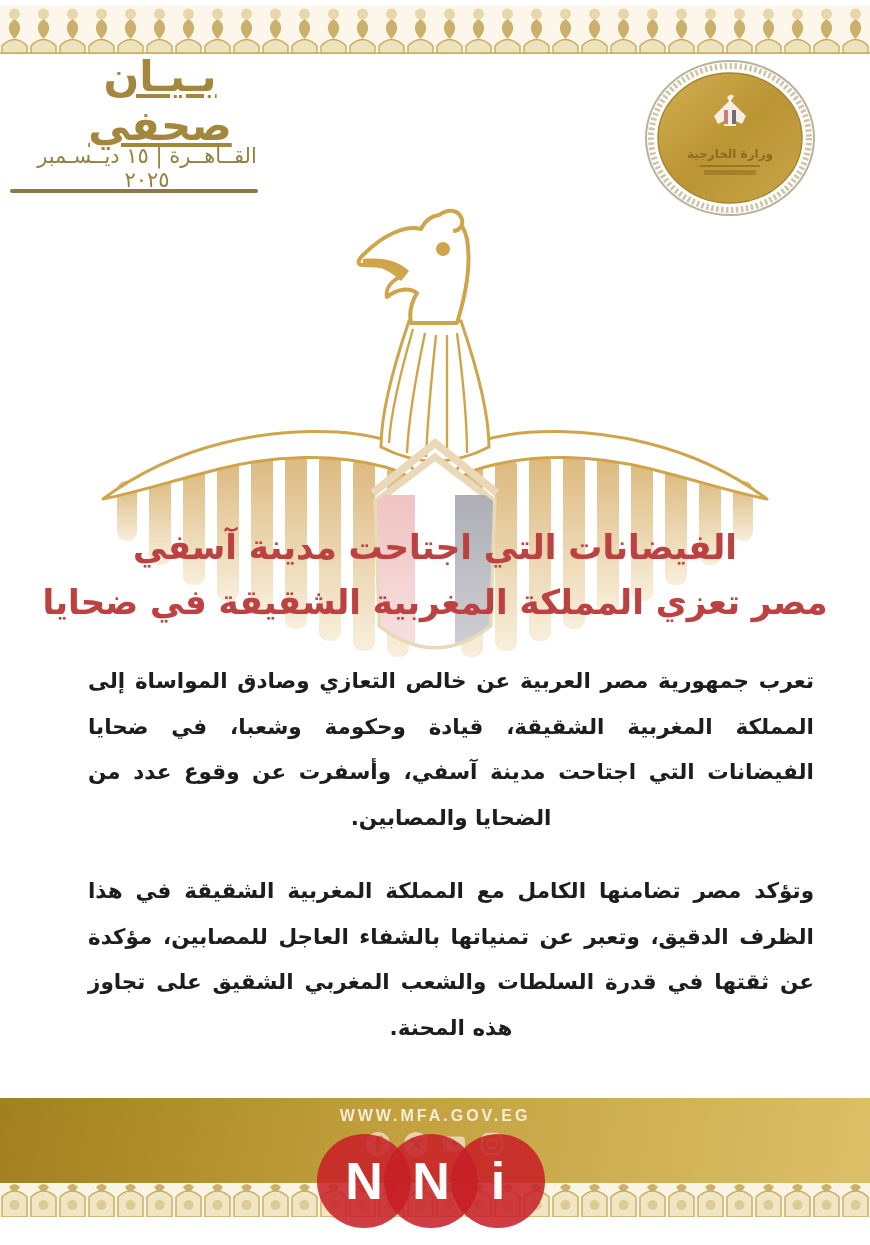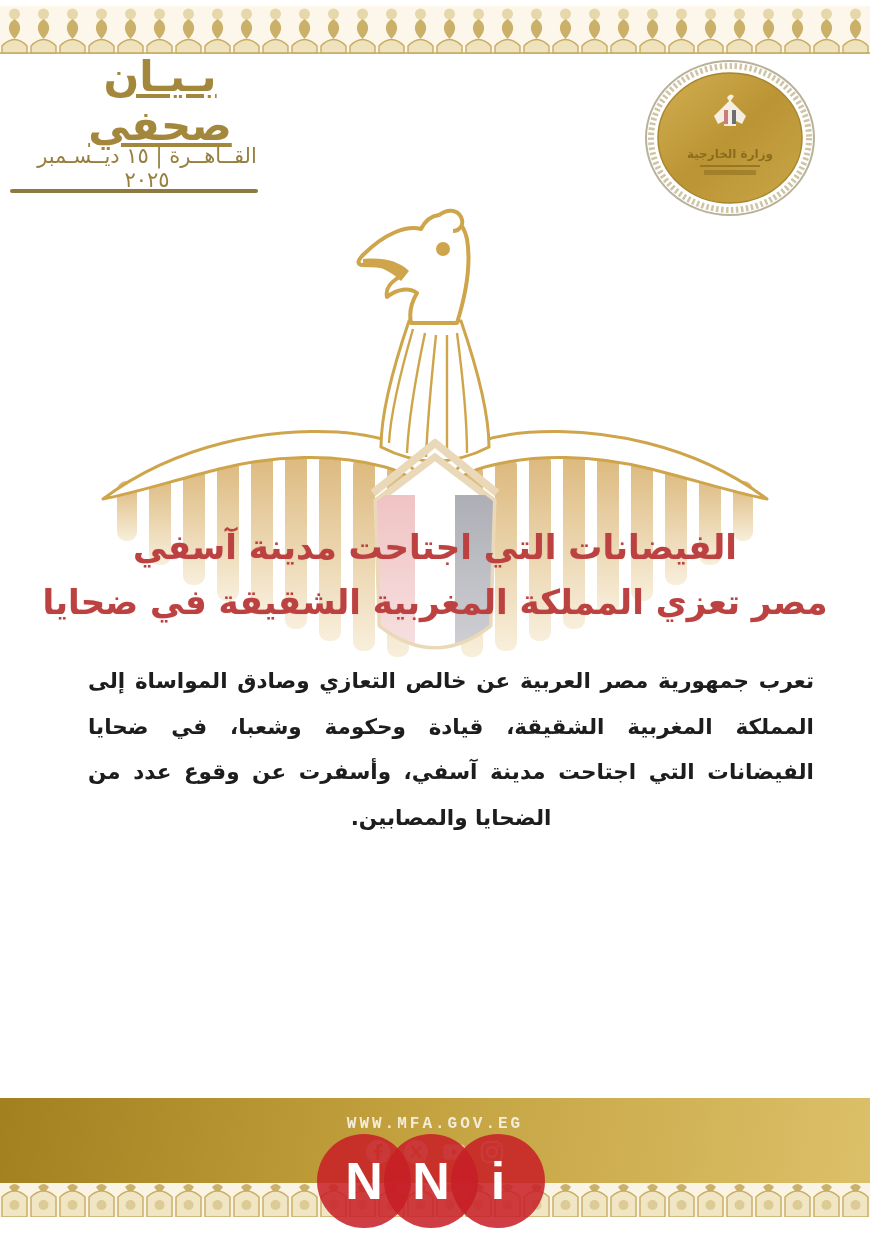--- a/index.html
+++ b/index.html
@@ -49,22 +49,22 @@
     font-size:21.5px;font-weight:bold;color:#1d1d1d;line-height:2.12;
     text-align:justify;text-align-last:center;
   }
 
   
   .gold-bar{
     left:0;top:1098px;width:870px;height:85px;
     background:linear-gradient(100deg,#a3801f 0%,#c2a03d 45%,#dcc069 100%);
   }
   .website{
-    width:100%;text-align:center;margin-top:17px;
-    font-family:Liberation Mono, monospace;
+    width:100%;text-align:center;margin-top:9px;
+    font-family:Liberation Sans, sans-serif;
     font-size:16px;font-weight:bold;letter-spacing:3px;color:#f7f3e6;opacity:.92;
   }
   .social-row{
     width:100%;display:flex;justify-content:center;gap:12px;margin-top:6px;opacity:.55;
   }
   .social-row svg{display:block;}
 
   
   .nni{left:0;top:0;width:870px;height:1245px;pointer-events:none;z-index:10;}
   .nni-circle{
@@ -187,20 +187,21 @@
   </svg>
 </div>
 
 <div class="abs title-block">
   <div class="title-line">الفيضانات التي اجتاحت مدينة آسفي</div>
   <div class="title-line">مصر تعزي المملكة المغربية الشقيقة في ضحايا</div>
 </div>
 
 <div class="abs body-text">
   <p>تعرب جمهورية مصر العربية عن خالص التعازي وصادق المواساة إلى المملكة المغربية الشقيقة، قيادة وحكومة وشعبا، في ضحايا الفيضانات التي اجتاحت مدينة آسفي، وأسفرت عن وقوع عدد من الضحايا والمصابين.</p>
+  <p>وتؤكد مصر تضامنها الكامل مع المملكة المغربية الشقيقة في هذا الظرف الدقيق، وتعبر عن تمنياتها بالشفاء العاجل للمصابين، مؤكدة عن ثقتها في قدرة السلطات والشعب المغربي الشقيق على تجاوز هذه المحنة.</p>
 </div>
 
 <div class="abs gold-bar">
   <div class="website">WWW.MFA.GOV.EG</div>
   <div class="social-row">
     <span>
       <svg width="26" height="26" viewBox="0 0 26 26">
           <circle cx="13" cy="13" r="12" fill="#ffffff"></circle>
           <path d="M14.5,21 L14.5,13.8 L17,13.8 L17.4,10.9 L14.5,10.9 L14.5,9 C14.5,8.1 14.9,7.4 16.1,7.4 L17.5,7.4 L17.5,4.8 C17.2,4.8 16.2,4.7 15.1,4.7 C12.8,4.7 11.2,6.1 11.2,8.7 L11.2,10.9 L8.8,10.9 L8.8,13.8 L11.2,13.8 L11.2,21 Z" fill="#c2a03d"></path>
         </svg>

